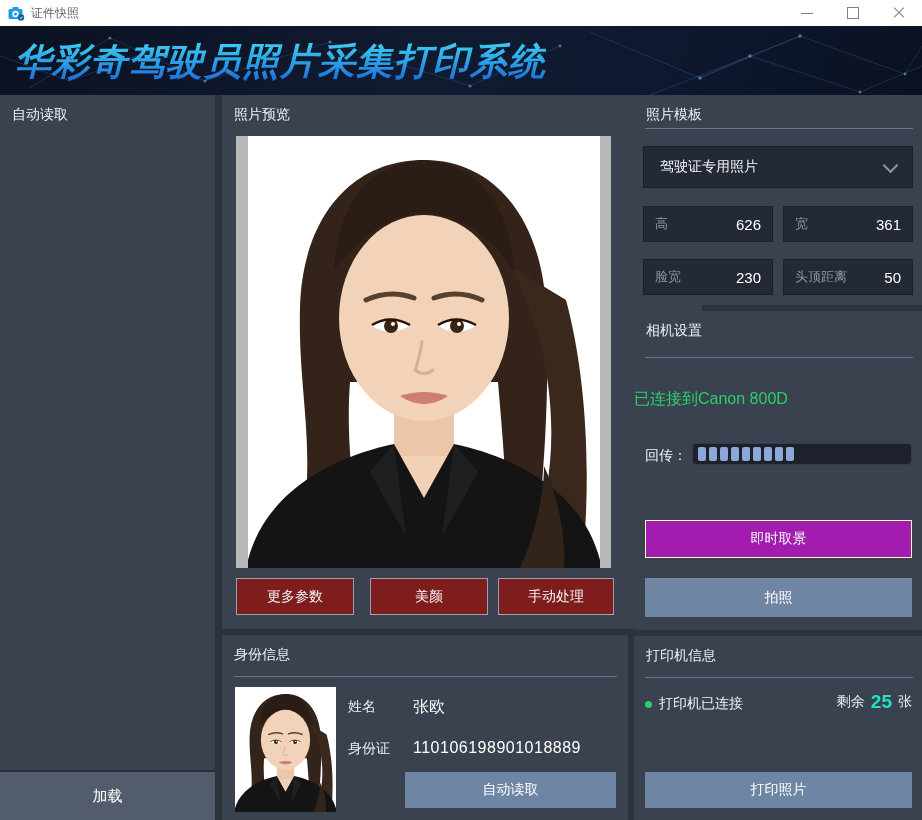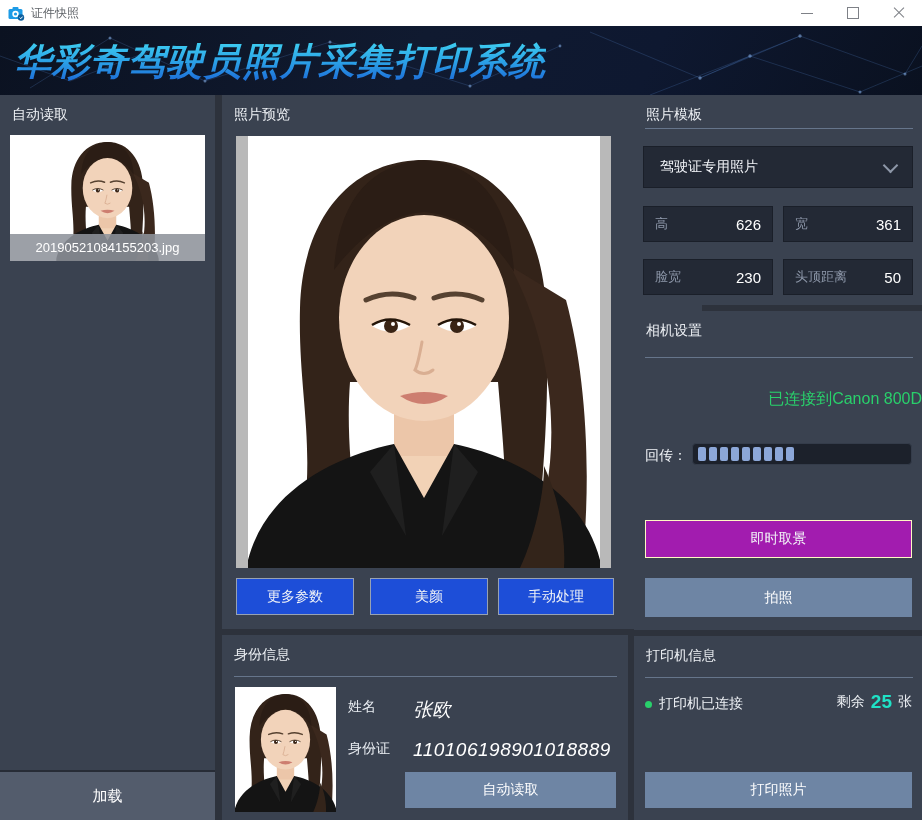--- a/index.html
+++ b/index.html
@@ -64,32 +64,32 @@
     position:absolute;left:0;bottom:0;width:215px;height:50px;background:#535c6c;
     border-top:2px solid #272c36;color:#fff;font-size:15px;
     display:flex;align-items:center;justify-content:center;cursor:pointer;box-sizing:border-box;
   }
 
   
   .preview-box{position:absolute;left:14px;top:41px;width:375px;height:432px;background:#b9b9b9;
     display:flex;justify-content:center;}
   .photo-white{background:#fff;height:100%;}
   .btn-row-btn{
-    position:absolute;top:483px;height:37px;background:#1d4ed8;border:1px solid #97a2b3;
+    position:absolute;top:483px;height:37px;background:#7f1d1d;border:1px solid #97a2b3;
     color:#f2f4f7;font-size:14px;display:flex;align-items:center;justify-content:center;
     cursor:pointer;box-sizing:border-box;
   }
   .btn-more  {left:14px; width:118px;}
   .btn-beauty{left:148px;width:118px;}
   .btn-manual{left:276px;width:116px;}
 
   
   .id-photo{position:absolute;left:13px;top:52px;width:101px;height:125px;background:#fff;overflow:hidden;}
   .id-label{position:absolute;font-size:14px;color:#e9edf2;}
-  .id-value{position:absolute;font-size:19px;color:#ffffff;font-style:italic;}
+  .id-value{position:absolute;font-size:16px;color:#ffffff;}
   .lbl-name {left:126px;top:63px;}
   .val-name {left:191px;top:62px;}
   .lbl-idnum{left:126px;top:105px;}
   .val-idnum{left:191px;top:104px;letter-spacing:.5px;}
   .btn-autoread{
     position:absolute;left:183px;top:137px;width:211px;height:36px;background:#6e85a4;
     color:#fff;font-size:14px;display:flex;align-items:center;justify-content:center;cursor:pointer;
   }
 
   
@@ -104,21 +104,21 @@
     position:absolute;width:130px;height:36px;background:#232935;border:1px solid #1a1f29;
     box-sizing:border-box;display:flex;align-items:center;justify-content:space-between;
     padding:0 11px;cursor:text;
   }
   .field .flabel{color:#8f99ab;font-size:13px;}
   .field .fvalue{color:#ffffff;font-size:15px;}
   .f1{left:9px;  top:111px;}  .f2{left:149px;top:111px;}
   .f3{left:9px;  top:164px;}  .f4{left:149px;top:164px;}
 
   
-  .cam-status{position:absolute;left:0;top:78px;width:100%;text-align:right;
+  .cam-status{position:absolute;left:0;top:78px;width:100%;text-align:left;
     color:#29d06b;font-size:16px;}
   .transfer-label{position:absolute;left:11px;top:136px;color:#f0f3f7;font-size:14px;}
   .progress{
     position:absolute;left:58px;top:132px;width:220px;height:22px;background:#1c212b;
     border:1px solid #343c4a;border-radius:4px;box-sizing:border-box;
     display:flex;align-items:center;padding-left:5px;gap:3px;
   }
   .progress .seg{width:8px;height:14px;background:#8ca7d8;border-radius:2px;flex:none;}
   .btn-outline{
     position:absolute;left:11px;width:267px;height:38px;background:#a21caf;
@@ -230,28 +230,20 @@
       <circle cx="905" cy="48" r="1.5"></circle>
         <circle cx="560" cy="20" r="1.4"></circle>
     </g>
     <path d="M700,52 L800,10 L750,30 Z" fill="#5b8fd4" fill-opacity="0.08"></path>
   </svg>
   <div class="banner-title">华彩奇驾驶员照片采集打印系统</div>
 </div>
 
 <div class="panel p-left">
   <div class="panel-title">自动读取</div>
-  <div class="thumb">
-    <div class="thumb-img">
-      <svg height="126" width="103" viewBox="0 0 352 432" preserveAspectRatio="xMidYMid meet">
-          <use href="#portrait"></use>
-        </svg>
-    </div>
-    <div class="thumb-name">20190521084155203.jpg</div>
-  </div>
   <div class="load-btn">加载</div>
 </div>
 
 <div class="panel p-ctr-a">
   <div class="panel-title">照片预览</div>
   <div class="preview-box">
     <div class="photo-white" style="width:352px">
       <svg width="352" height="432" viewBox="0 0 352 432">
           <use href="#portrait"></use>
         </svg>

